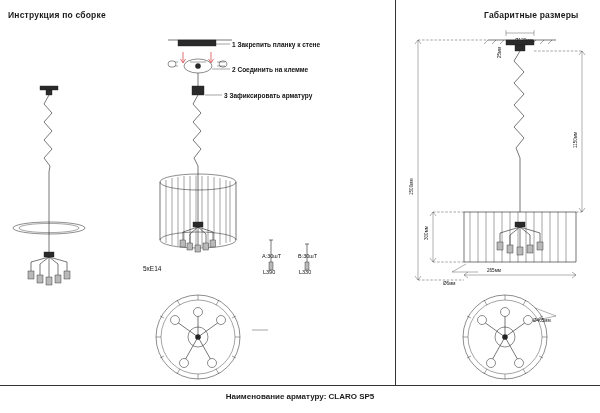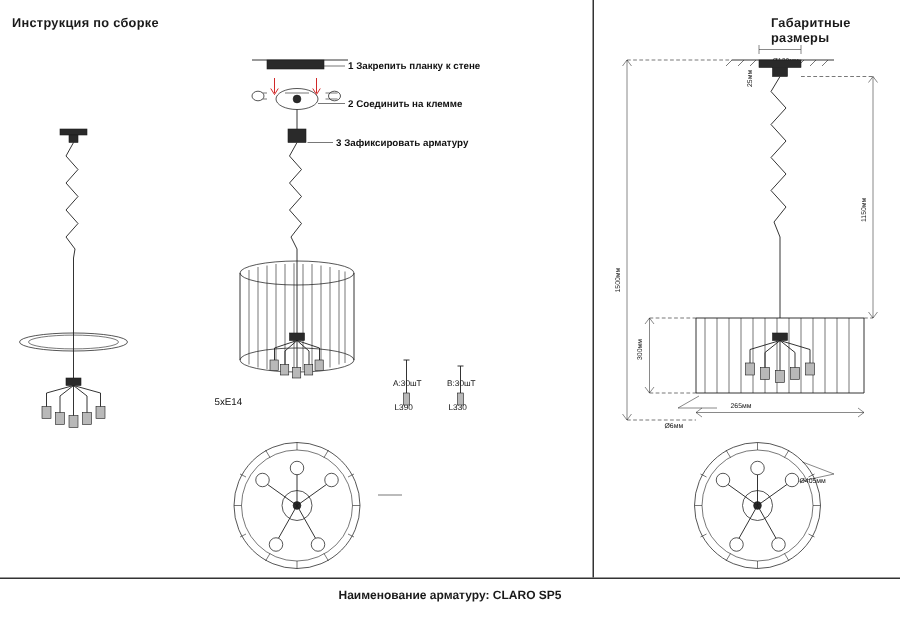--- a/index.html
+++ b/index.html
@@ -4,21 +4,21 @@
 <style>
   html,body{margin:0;padding:0;background:#ffffff;}
   body{width:600px;height:413px;position:relative;overflow:hidden;
        font-family:"Liberation Sans", sans-serif; color:#1a1a1a;}
   .page{position:absolute;inset:0;}
   .divider{position:absolute;background:#000;}
   #vdiv{left:395px;top:0;width:1px;height:385px;background:#333;}
   #hdiv{left:0;top:385px;width:600px;height:1px;background:#333;}
   .title{position:absolute;font-size:8.5px;font-weight:bold;letter-spacing:.2px;}
   #title-left{left:8px;top:10px;}
-  #title-right{left:484px;top:10px;margin-left:30px;}
+  #title-right{left:484px;top:10px;}
   #footer{position:absolute;left:0;top:392px;width:600px;text-align:center;
           font-size:8px;font-weight:bold;}
   .lbl{position:absolute;font-size:6.5px;color:#111;white-space:nowrap;}
   .lbl-b{font-weight:bold;}
   .dim{position:absolute;font-size:4.6px;color:#111;white-space:nowrap;}
   .dim.rot{transform-origin:0 0;transform:rotate(-90deg);}
   svg{position:absolute;left:0;top:0;width:600px;height:413px;overflow:visible;}
   .ln{stroke:#1d1d1d;fill:none;stroke-width:.6;}
   .ln-t{stroke:#1d1d1d;fill:none;stroke-width:.4;}
   .ln-d{stroke:#1d1d1d;fill:none;stroke-width:.4;stroke-dasharray:2.5 1.6;}

